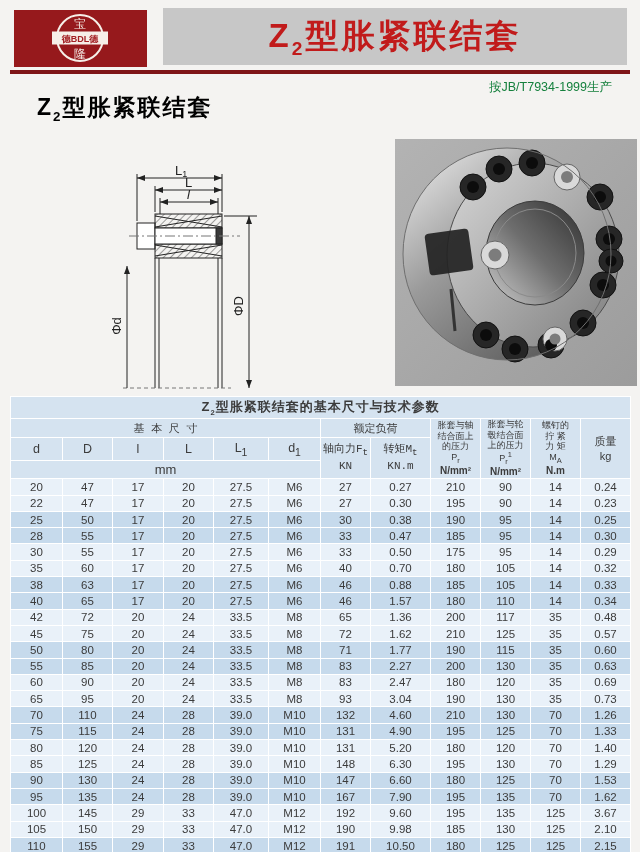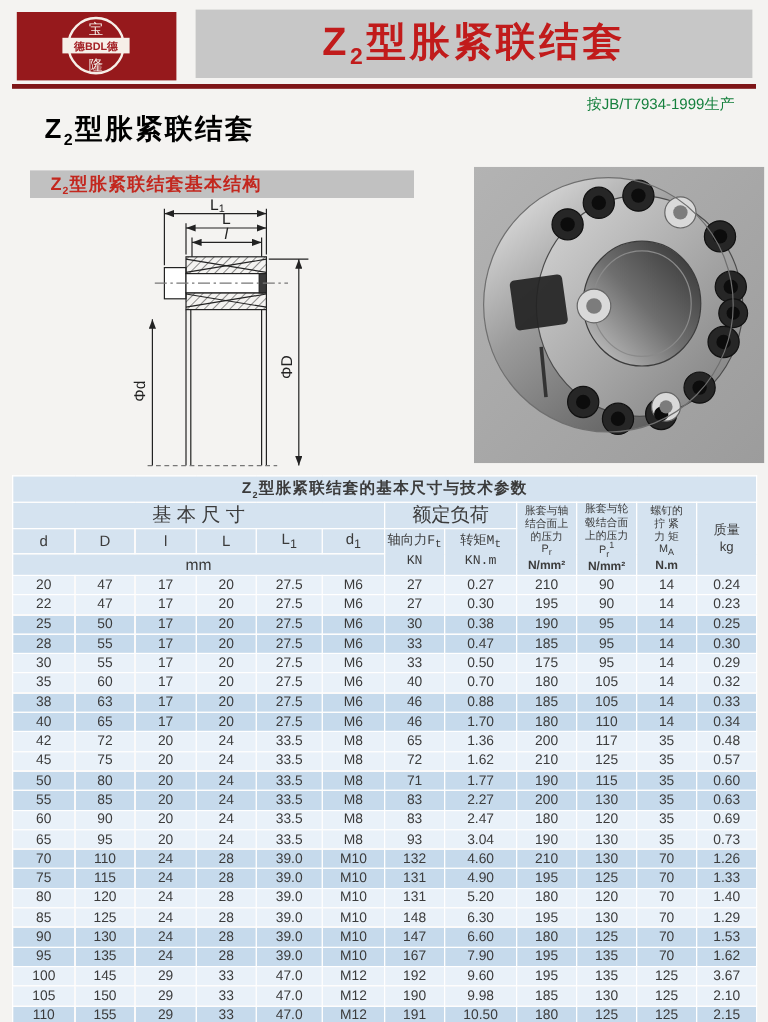--- a/index.html
+++ b/index.html
@@ -21,21 +21,21 @@
 
   .drawing { position:absolute; left:35px; top:166px; width:350px; height:232px; }
   .photo { position:absolute; left:395px; top:139px; width:242px; height:247px; }
 
   
   .spec-wrap { position:absolute; left:10px; top:396px; width:620px; height:456px; }
   table.spec { width:620px; height:456px; border-collapse:collapse; table-layout:fixed; }
   table.spec td { border:1px solid #fff; text-align:center; vertical-align:middle; color:#3b3b3b; padding:0; overflow:hidden; }
   table.spec thead td { background:#d5e3f0; }
   .t-title { font-size:13px; font-weight:bold; height:22px; color:#333; letter-spacing:1px; }
-  .t-group { font-size:16px; height:19px; }
+  .t-group { font-size:11px; height:19px;font-family:Liberation Mono, monospace; }
   .t-col { font-size:12.5px; height:21px; }
   .t-mm { font-size:13px; height:18px; }
   .t-small { font-size:9px; line-height:1.18; }
   .t-small .lines { white-space:pre-line; }
   .t-small .unit { font-size:10px;font-weight:bold; }
   .t-mass { font-size:11px; white-space:pre-line; line-height:1.3; }
   .t-rated { font-size:11px; line-height:1.35;font-family:Liberation Mono, monospace; }
   tbody td { font-size:11.5px; height:16.3px; }
   tbody tr.light td { background:#e9f1f9; }
   tbody tr.dark td { background:#c6daec; }
@@ -55,21 +55,20 @@
     </svg>
   </div>
 
   <div class="titlebar">
     <span class="t"><span>Z</span><sub>2</sub><span>型胀紧联结套</span></span>
   </div>
   <div class="redrule"></div>
   <div class="std-note">按JB/T7934-1999生产</div>
 
   <div class="sec-title"><span>Z</span><sub>2</sub><span>型胀紧联结套</span></div>
-  <div class="banner"><span>Z</span><sub>2</sub><span>型胀紧联结套基本结构</span></div>
 
   <div class="drawing">
     <svg width="350" height="232" viewBox="0 0 350 232">
       <defs>
         <pattern id="hatch" width="5" height="5" patternUnits="userSpaceOnUse" patternTransform="rotate(45)">
           <line x1="0" y1="0" x2="0" y2="5" stroke="#444" stroke-width="1"></line>
         </pattern>
         <marker id="arrE" markerWidth="9" markerHeight="6" refX="8" refY="3" orient="auto">
             <path d="M0,0 L8,3 L0,6 z" fill="#222"></path>
           </marker>
@@ -365,21 +364,21 @@
             <td>0.33</td>
           </tr>
           <tr class="dark">
             <td>40</td>
             <td>65</td>
             <td>17</td>
             <td>20</td>
             <td>27.5</td>
             <td>M6</td>
             <td>46</td>
-            <td>1.70</td>
+            <td>1.57</td>
             <td>180</td>
             <td>110</td>
             <td>14</td>
             <td>0.34</td>
           </tr>
           <tr class="light">
             <td>42</td>
             <td>72</td>
             <td>20</td>
             <td>24</td>

